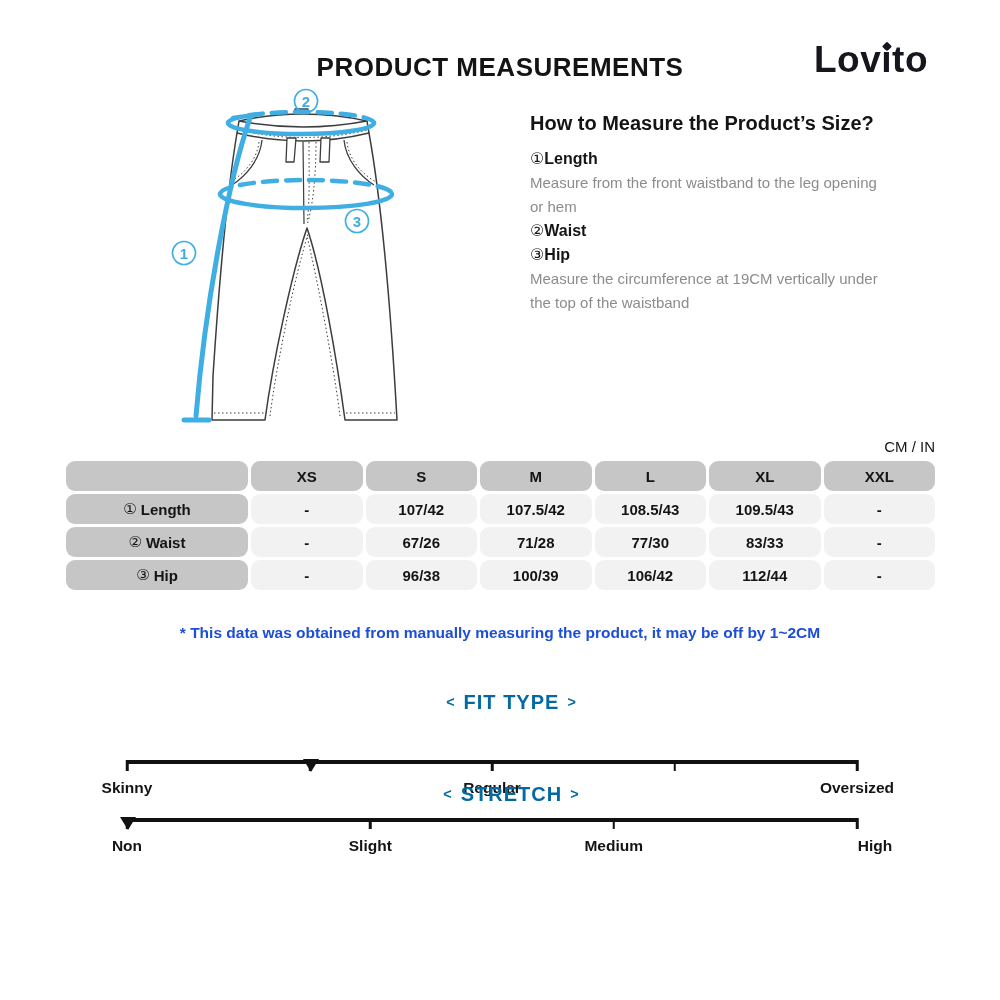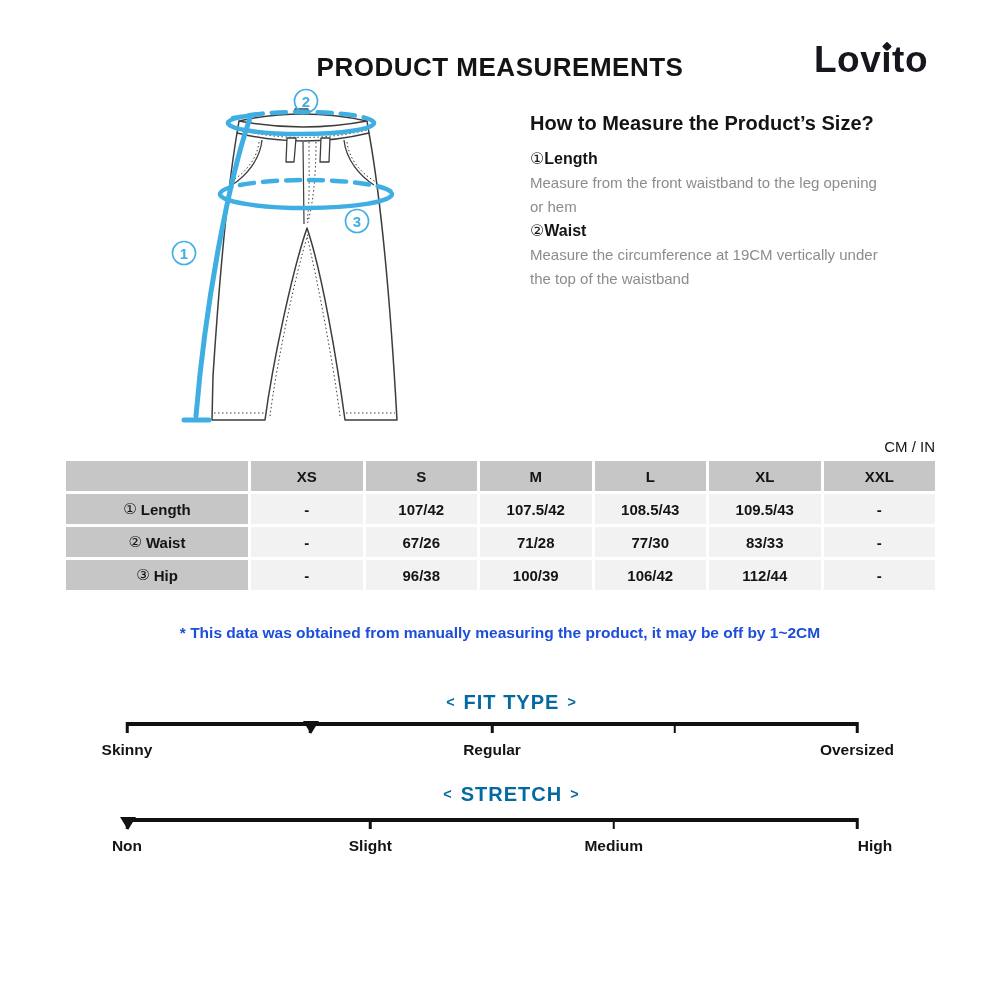--- a/index.html
+++ b/index.html
@@ -37,21 +37,21 @@
 
   
   #unit-label{top:438px;right:65px;font-size:15px;font-weight:normal;color:#141414;}
   #size-table{
     left:66px;top:461px;width:869px;
     display:grid;grid-template-columns:182px repeat(6,1fr);
     gap:3px;background:#ffffff;
   }
   #size-table .cell{
     height:30px;display:flex;align-items:center;justify-content:center;
-    font-size:15px;font-weight:bold;background:#f2f2f2;color:#141414;
+    font-size:15px;font-weight:bold;background:#f2f2f2;color:#141414;border-radius:9px;
   }
   #size-table .head{background:#c6c6c6;}
   #size-table .rowlabel{background:#c6c6c6;}
   #size-table .rowlabel .circ{font-weight:normal;margin-right:4px;}
 
   
   #disclaimer{left:0;right:0;top:624px;text-align:center;
     font-size:15.5px;font-weight:bold;color:#1d4ed8;}
 
   
@@ -68,21 +68,21 @@
   .scale-label{
     position:absolute;top:19px;transform:translateX(-50%);
     font-size:15.5px;font-weight:bold;color:#141414;white-space:nowrap;
   }
   .marker{
     position:absolute;top:-1px;width:0;height:0;transform:translateX(-50%);
     border-left:8px solid transparent;border-right:8px solid transparent;
     border-top:13px solid #111111;
   }
   #fit-title{top:691px;}
-  #fit-track{top:722px;}
+  #fit-track{top:760px;}
   #stretch-title{top:783px;}
   #stretch-track{top:818px;}
 </style>
 </head>
 <body>
 
 <div class="abs" id="page-title">PRODUCT MEASUREMENTS</div>
 <div class="abs" id="brand-logo"><span>Lov</span><span class="i-stack"><span>ı</span><span class="diamond"></span></span><span>to</span></div>
 
 <svg class="abs" id="diagram" viewBox="0 0 340 378" xmlns="http://www.w3.org/2000/svg">
@@ -140,20 +140,21 @@
 </svg>
 
 <div class="abs" id="instructions">
   <div id="howto-heading">How to Measure the Product’s Size?</div>
 
   <div class="ins-name"><span class="circ">①</span><span>Length</span></div>
   <div class="ins-desc">Measure from the front waistband to the leg opening or hem</div>
 
   <div class="ins-name"><span class="circ">②</span><span>Waist</span></div>
 
+  <div class="ins-name"><span class="circ">③</span><span>Hip</span></div>
   <div class="ins-desc">Measure the circumference at 19CM vertically under the top of the waistband</div>
 </div>
 
 <div class="abs" id="unit-label">CM / IN</div>
 
 <div class="abs" id="size-table">
   <div class="cell head"></div>
   <div class="cell head">XS</div>
   <div class="cell head">S</div>
   <div class="cell head">M</div>

